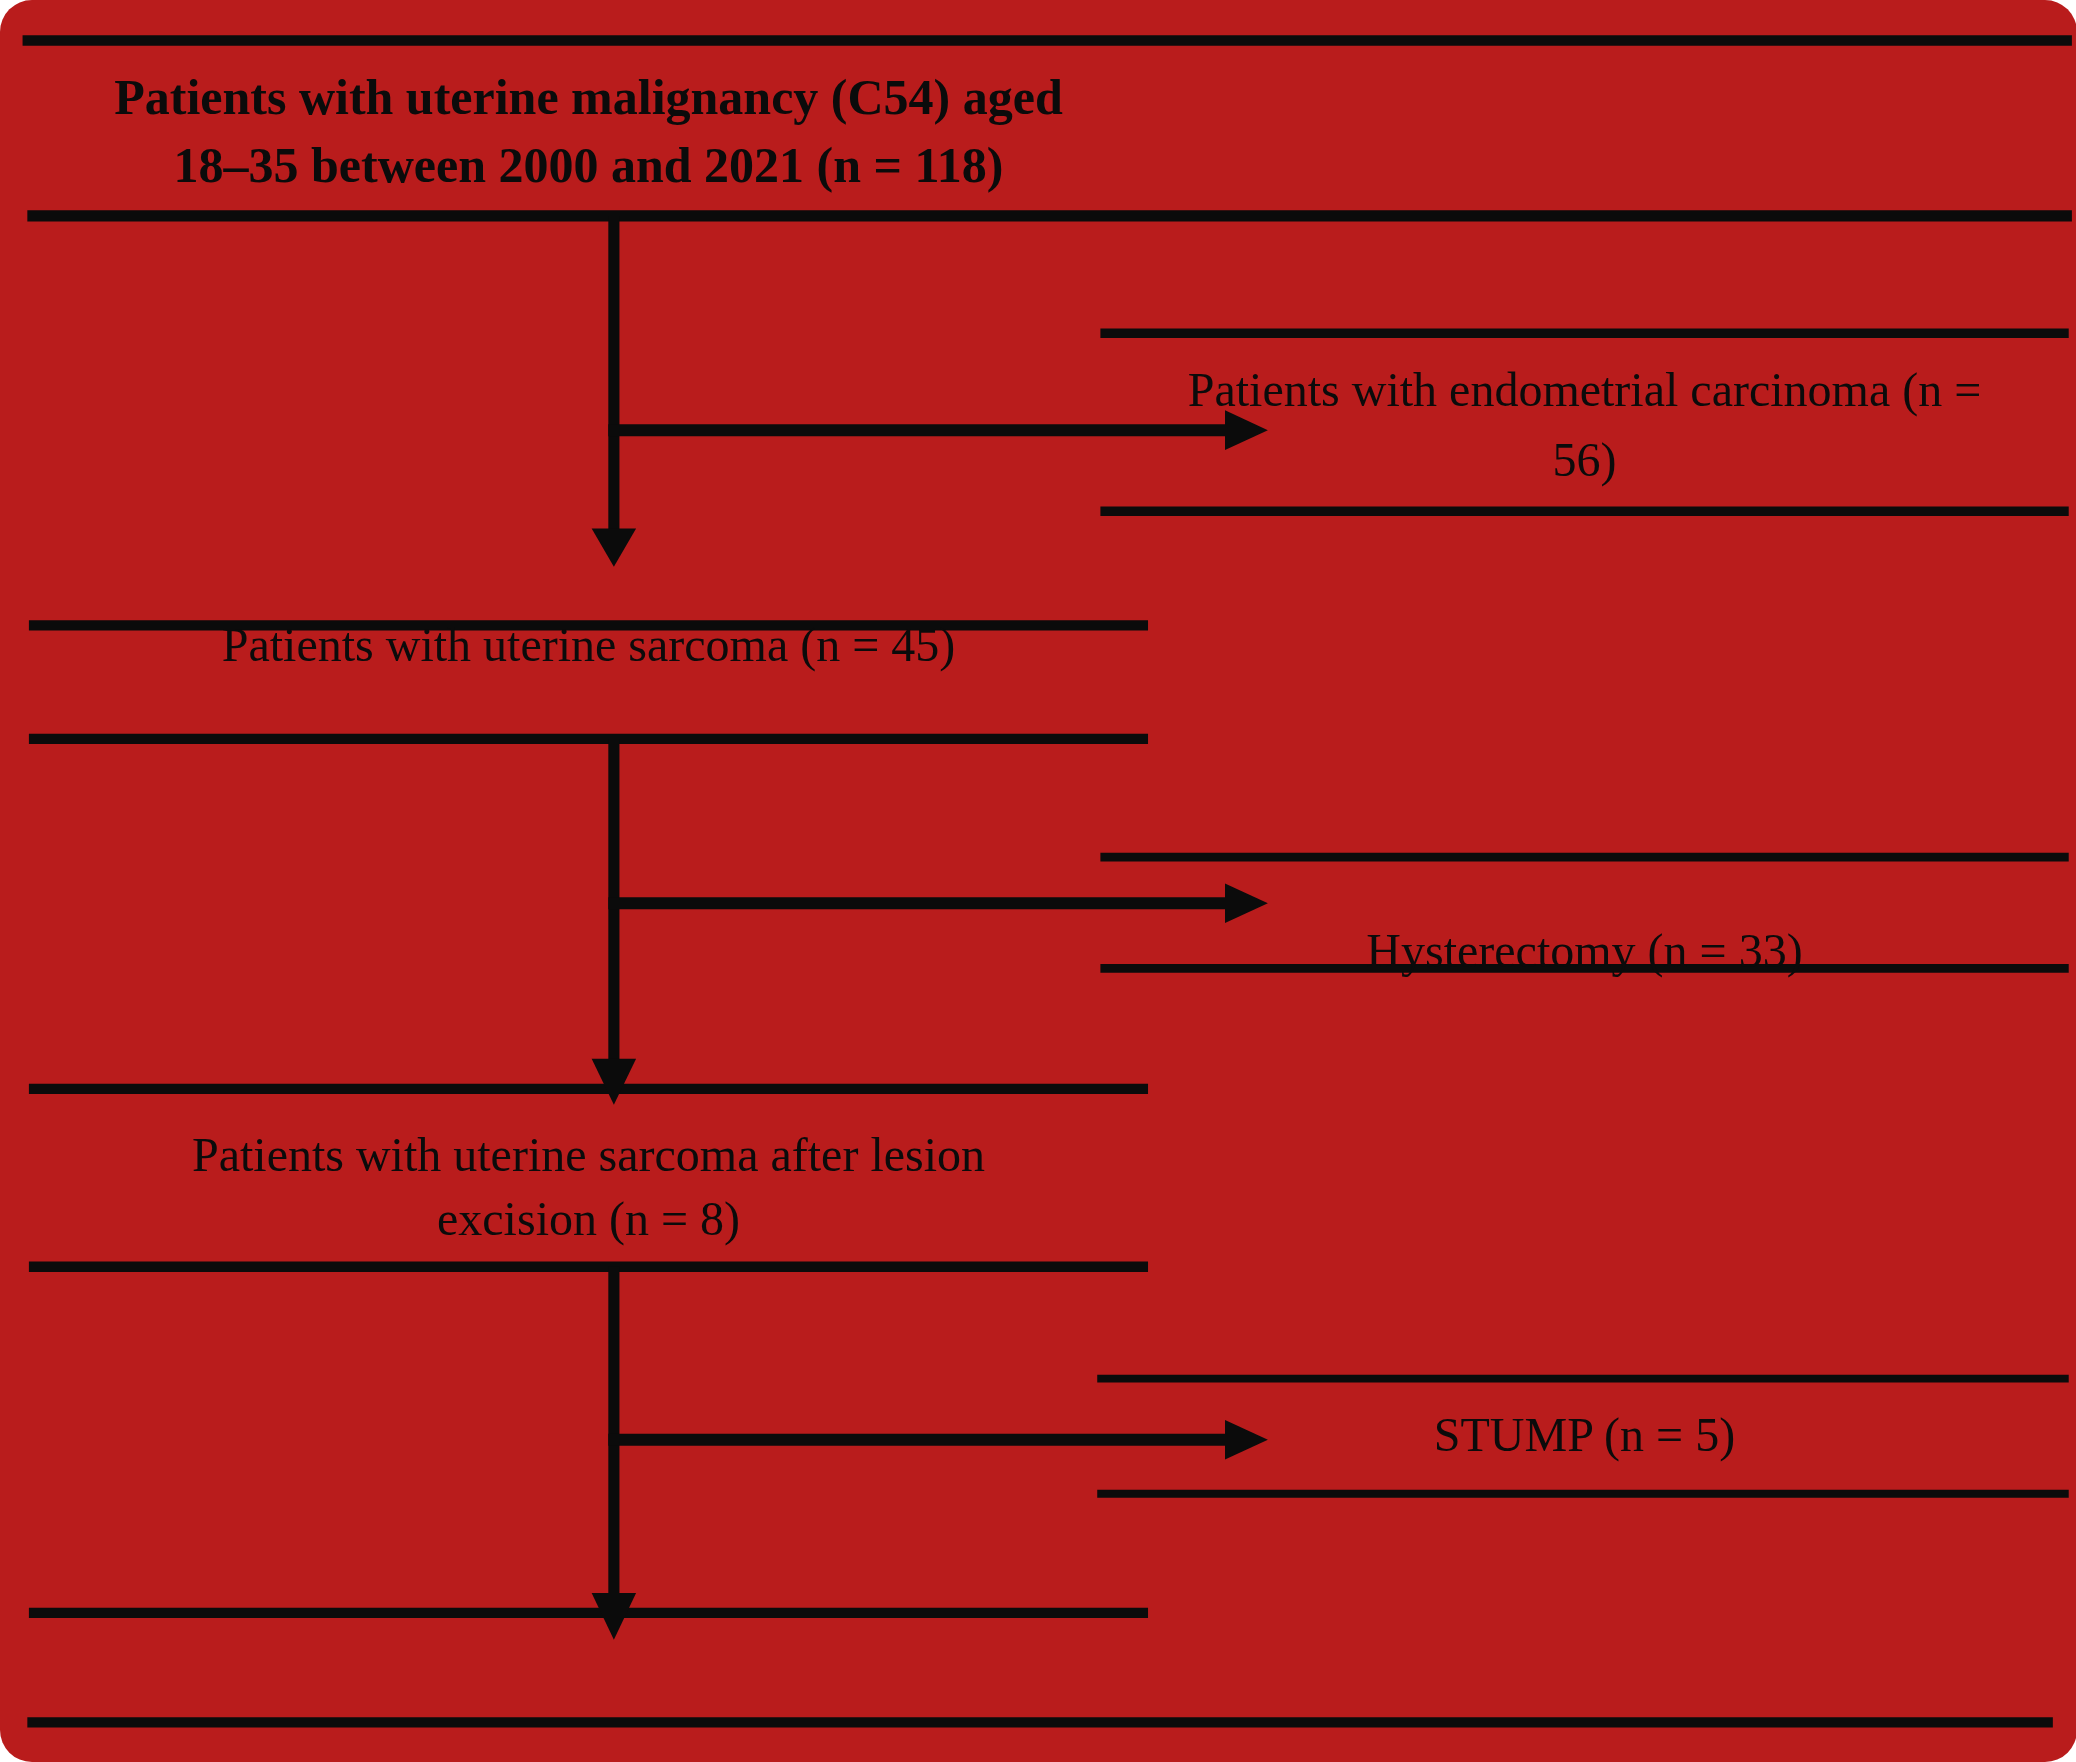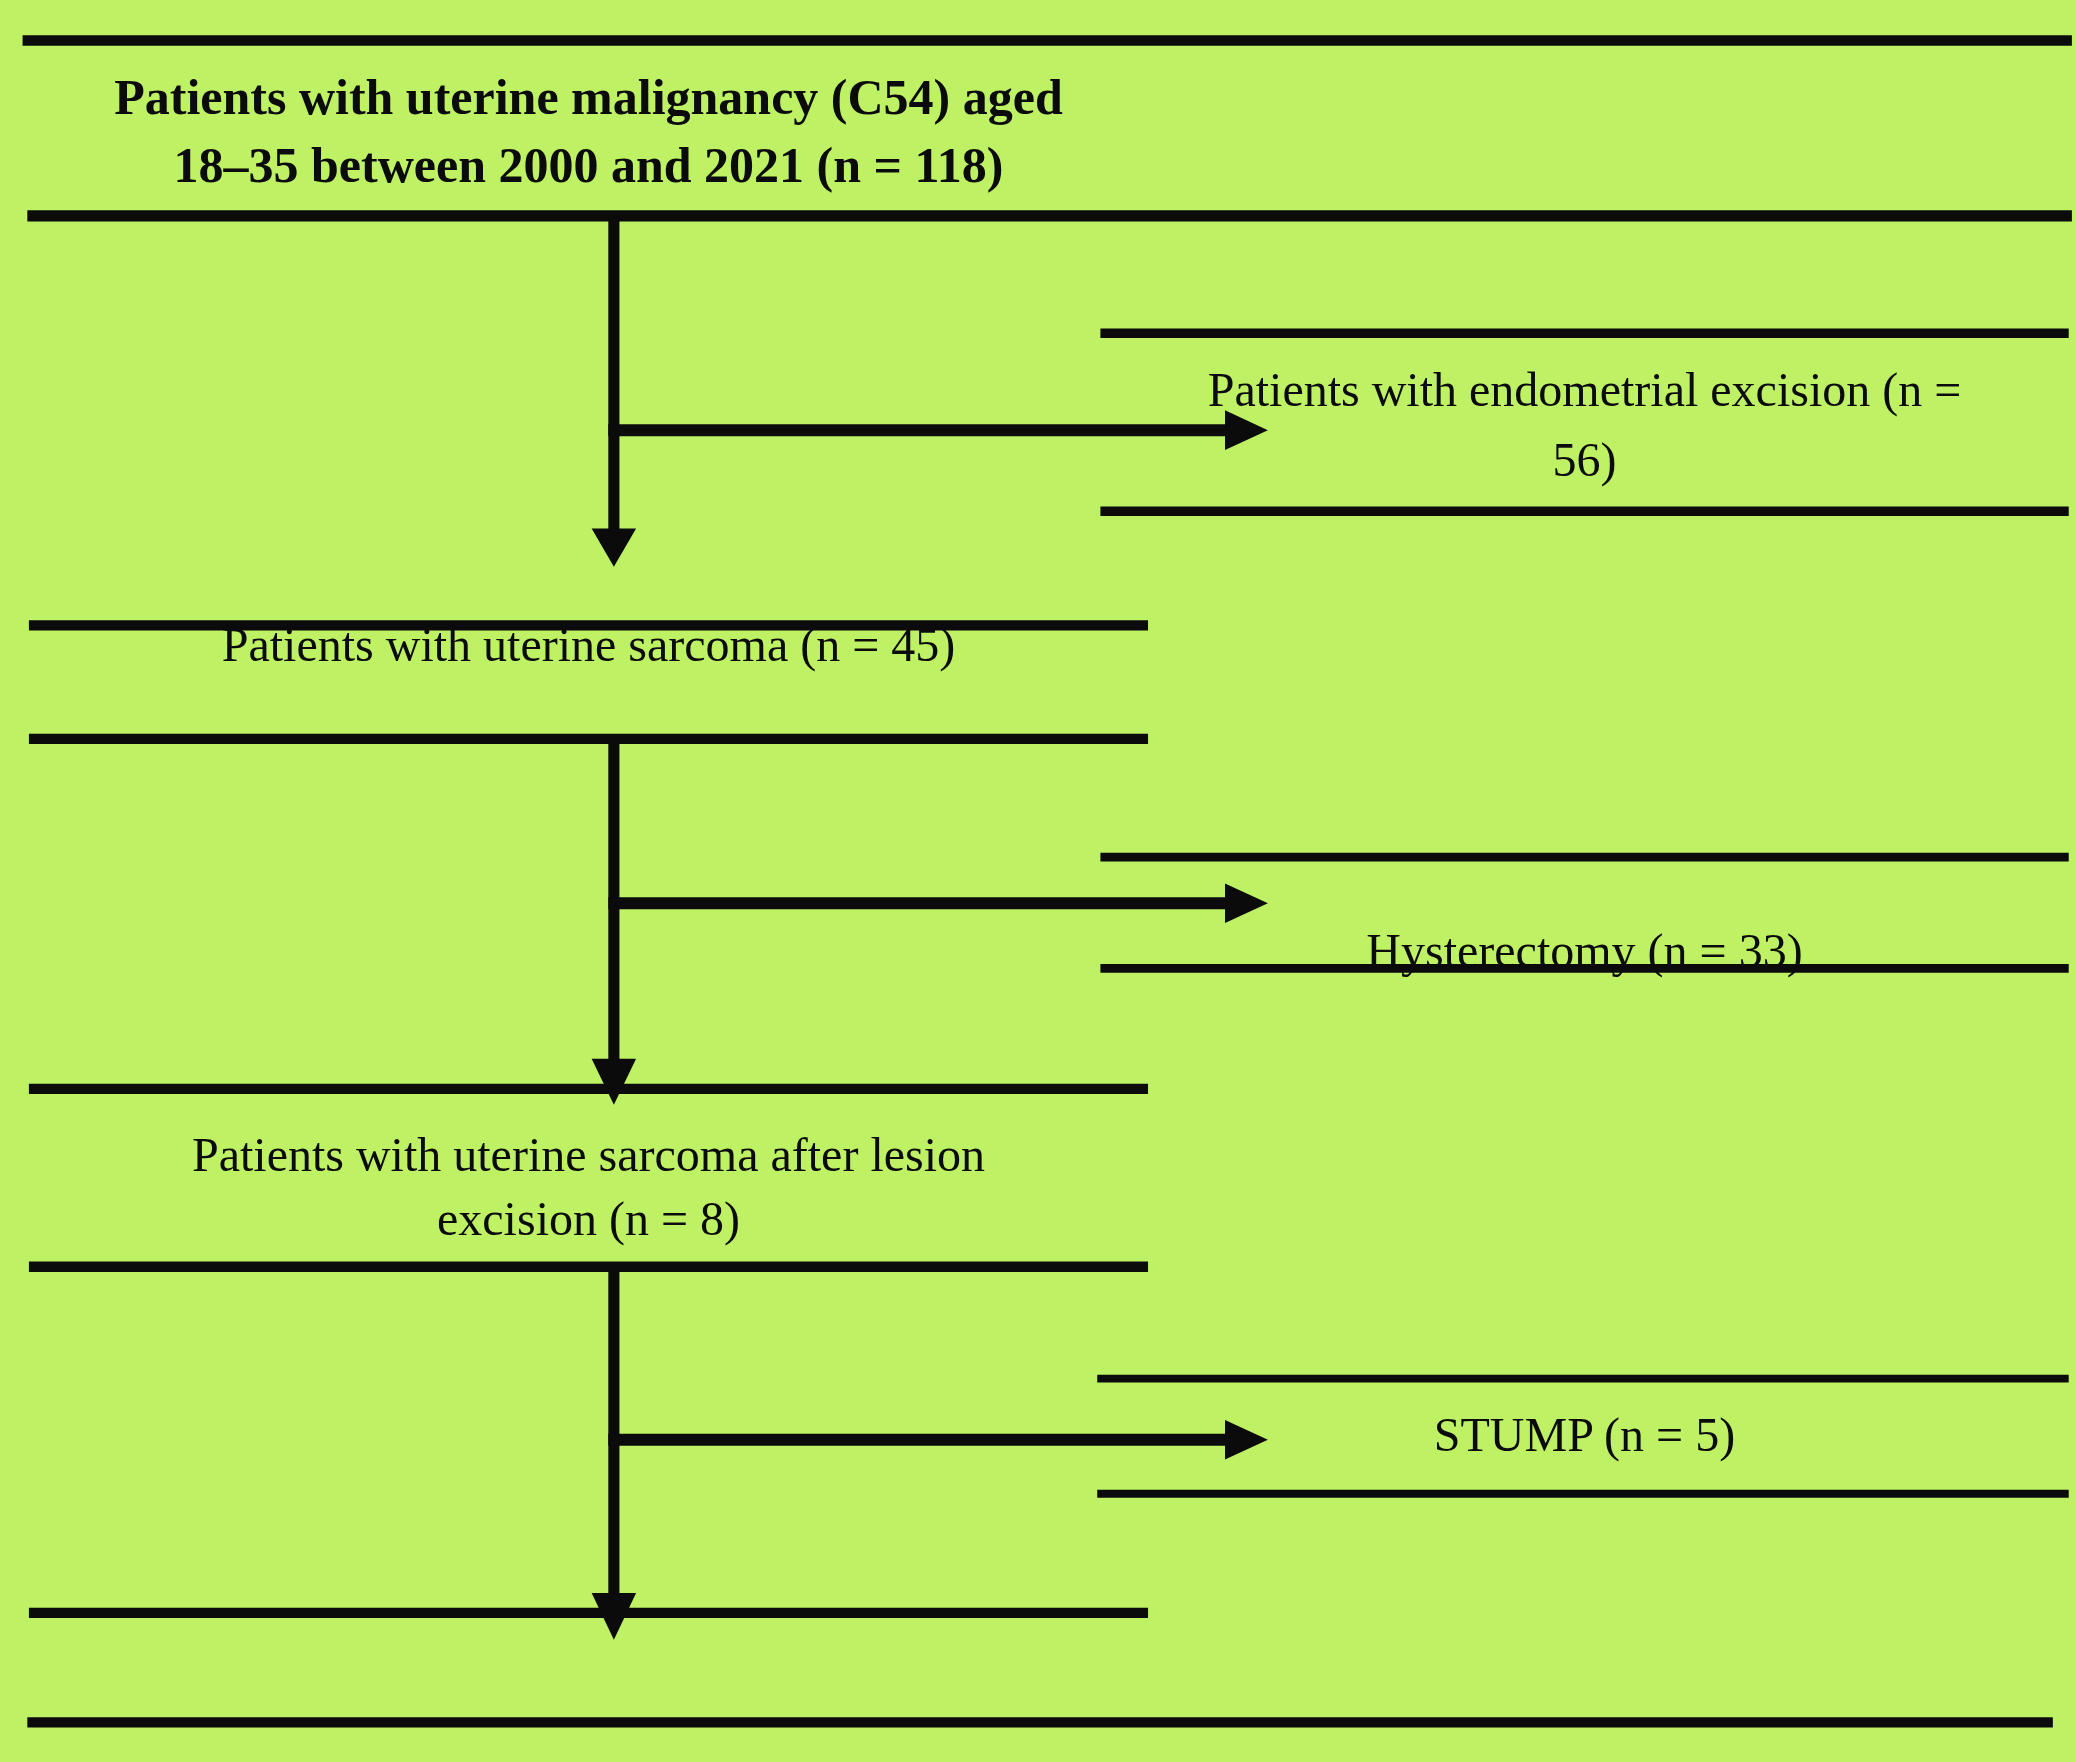--- a/index.html
+++ b/index.html
@@ -4,24 +4,25 @@
 <style>
   html, body {
     margin: 0;
     padding: 0;
     background: #ffffff;
   }
   .canvas {
     position: relative;
     width: 2077px;
     height: 1762px;
-    background: #bef264;
+    background: #b91c1c;
     overflow: hidden;
     font-family: "Liberation Serif", "DejaVu Serif", serif;
     color: #0b0b0b;
+    border-radius: 32px;
   }
   .lines-layer {
     position: absolute;
     left: 0;
     top: 0;
     width: 2077px;
     height: 1762px;
   }
   .node-text {
     position: absolute;
@@ -82,21 +83,21 @@
     <line x1="766" y1="1814" x2="1546" y2="1814" stroke="#0b0b0b" stroke-width="15"></line>
     <polygon points="1543,1789 1543,1839 1597,1814" fill="#0b0b0b"></polygon>
   </svg>
 
   <div class="node-text left-col title" style="top:63px;">
     <div>Patients with uterine malignancy (C54) aged</div>
     <div>18–35 between 2000 and 2021 (n = 118)</div>
   </div>
 
   <div class="node-text right-col" style="top:355px;">
-    <div>Patients with endometrial excision (n =</div>
+    <div>Patients with endometrial carcinoma (n =</div>
     <div>56)</div>
   </div>
 
   <div class="node-text left-col" style="top:610px;">
     <div>Patients with uterine sarcoma (n = 45)</div>
   </div>
 
   <div class="node-text right-col" style="top:916px;">
     <div>Hysterectomy (n = 33)</div>
   </div>

